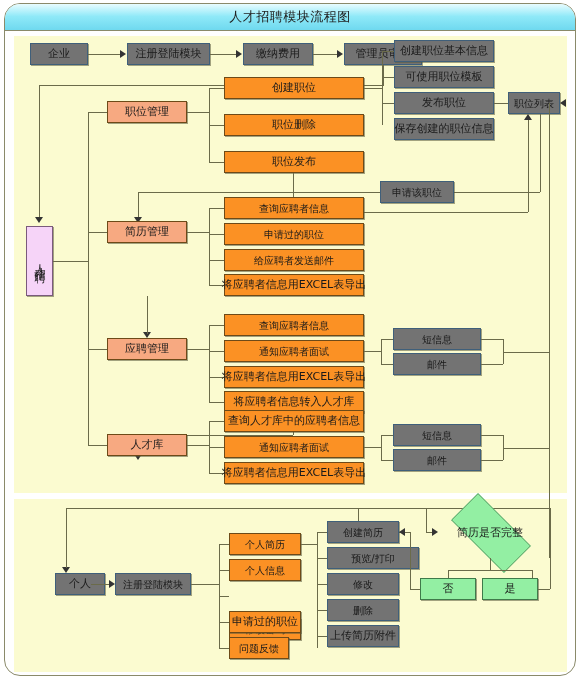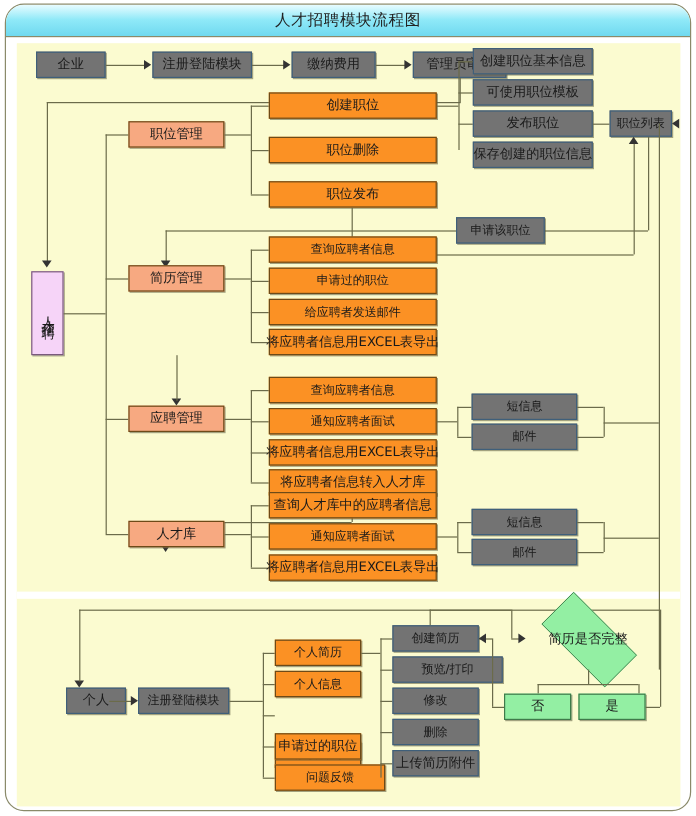--- a/index.html
+++ b/index.html
@@ -256,21 +256,21 @@
 
       <div class="ln h" style="left:205px;top:508px;width:10px;"></div>
       <div class="node orange small" style="left:215px;top:497px;width:72px;height:22px;">个人简历</div>
       <div class="ln h" style="left:205px;top:534px;width:10px;"></div>
       <div class="node orange small" style="left:215px;top:523px;width:72px;height:22px;">个人信息</div>
       <div class="ln h" style="left:205px;top:560px;width:10px;"></div>
       <div class="node orange small" style="left:215px;top:582px;width:72px;height:22px;">修改密码</div>
       <div class="ln h" style="left:205px;top:586px;width:10px;"></div>
       <div class="node orange tiny" style="left:215px;top:575px;width:72px;height:22px;">申请过的职位</div>
       <div class="ln h" style="left:205px;top:612px;width:10px;"></div>
-      <div class="node orange small" style="left:215px;top:601px;width:92px;height:22px;">问题反馈</div>
+      <div class="node orange small" style="left:215px;top:601px;width:60px;height:22px;">问题反馈</div>
 
       <div class="ln h" style="left:287px;top:508px;width:16px;"></div>
       <div class="ln v" style="left:303px;top:496px;height:116px;"></div>
 
       <div class="ln h" style="left:303px;top:496px;width:10px;"></div>
       <div class="node blue small" style="left:313px;top:485px;width:72px;height:22px;">创建简历</div>
       <div class="ln h" style="left:303px;top:522px;width:10px;"></div>
       <div class="node blue small" style="left:313px;top:511px;width:92px;height:22px;">预览/打印</div>
       <div class="ln h" style="left:303px;top:548px;width:10px;"></div>
       <div class="node blue small" style="left:313px;top:537px;width:72px;height:22px;">修改</div>

